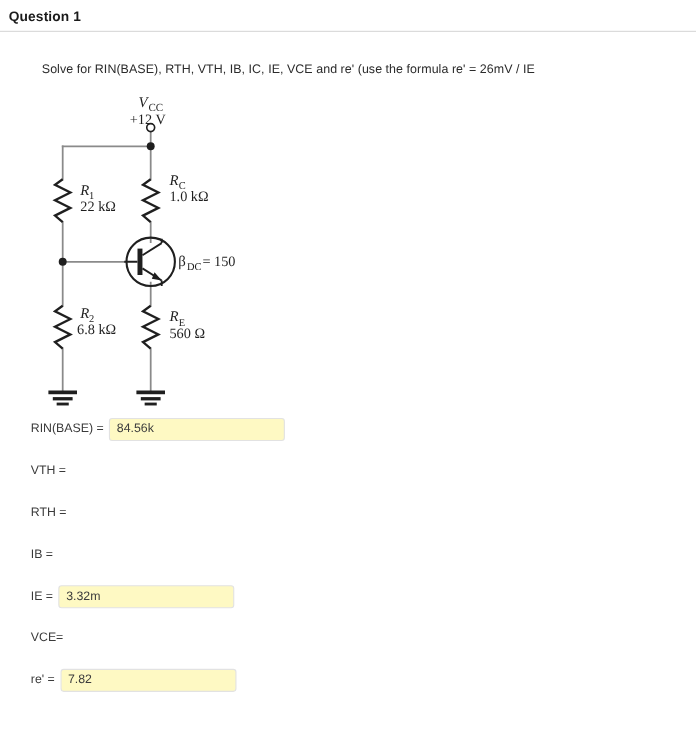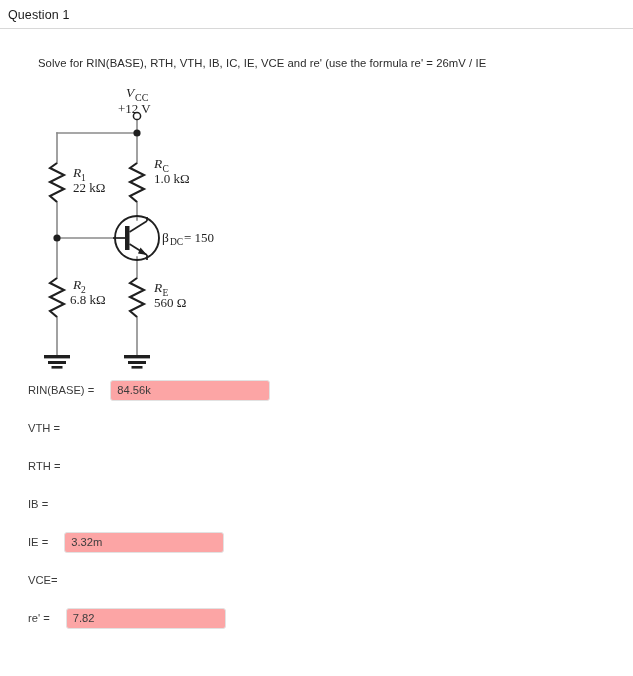--- a/index.html
+++ b/index.html
@@ -13,21 +13,21 @@
     overflow: hidden;
     font-family: "Liberation Sans", sans-serif;
     color: #222222;
     position: relative;
   }
 
   
   .q-header {
     padding: 8px 0 6px 8px;
     font-size: 12.5px;
-    font-weight: normal;
+    font-weight: bold;
     color: #1a1a1a;
     letter-spacing: 0.1px;
   }
   .q-divider {
     height: 1px;
     background: #d8d8d8;
     width: 100%;
   }
 
   
@@ -54,29 +54,29 @@
   .field-row {
     display: flex;
     align-items: center;
     height: 22px;
     margin-bottom: 16px;
   }
   .field-label {
     font-size: 11.2px;
     color: #3a3a3a;
     white-space: pre;
-    margin-right: 16px;
+    margin-right: 5px;
   }
   .field-input {
     width: 160px;
     height: 21px;
     box-sizing: border-box;
     border: 1px solid #e2e2e2;
     border-radius: 3px;
-    background: #fca5a5;
+    background: #fef9c3;
     font-family: "Liberation Sans", sans-serif;
     font-size: 11.2px;
     color: #3c3c3c;
     padding: 0 6px;
     outline: none;
   }
   .field-input::placeholder { color: #b9b9b9; }
 </style>
 </head>
 <body>

